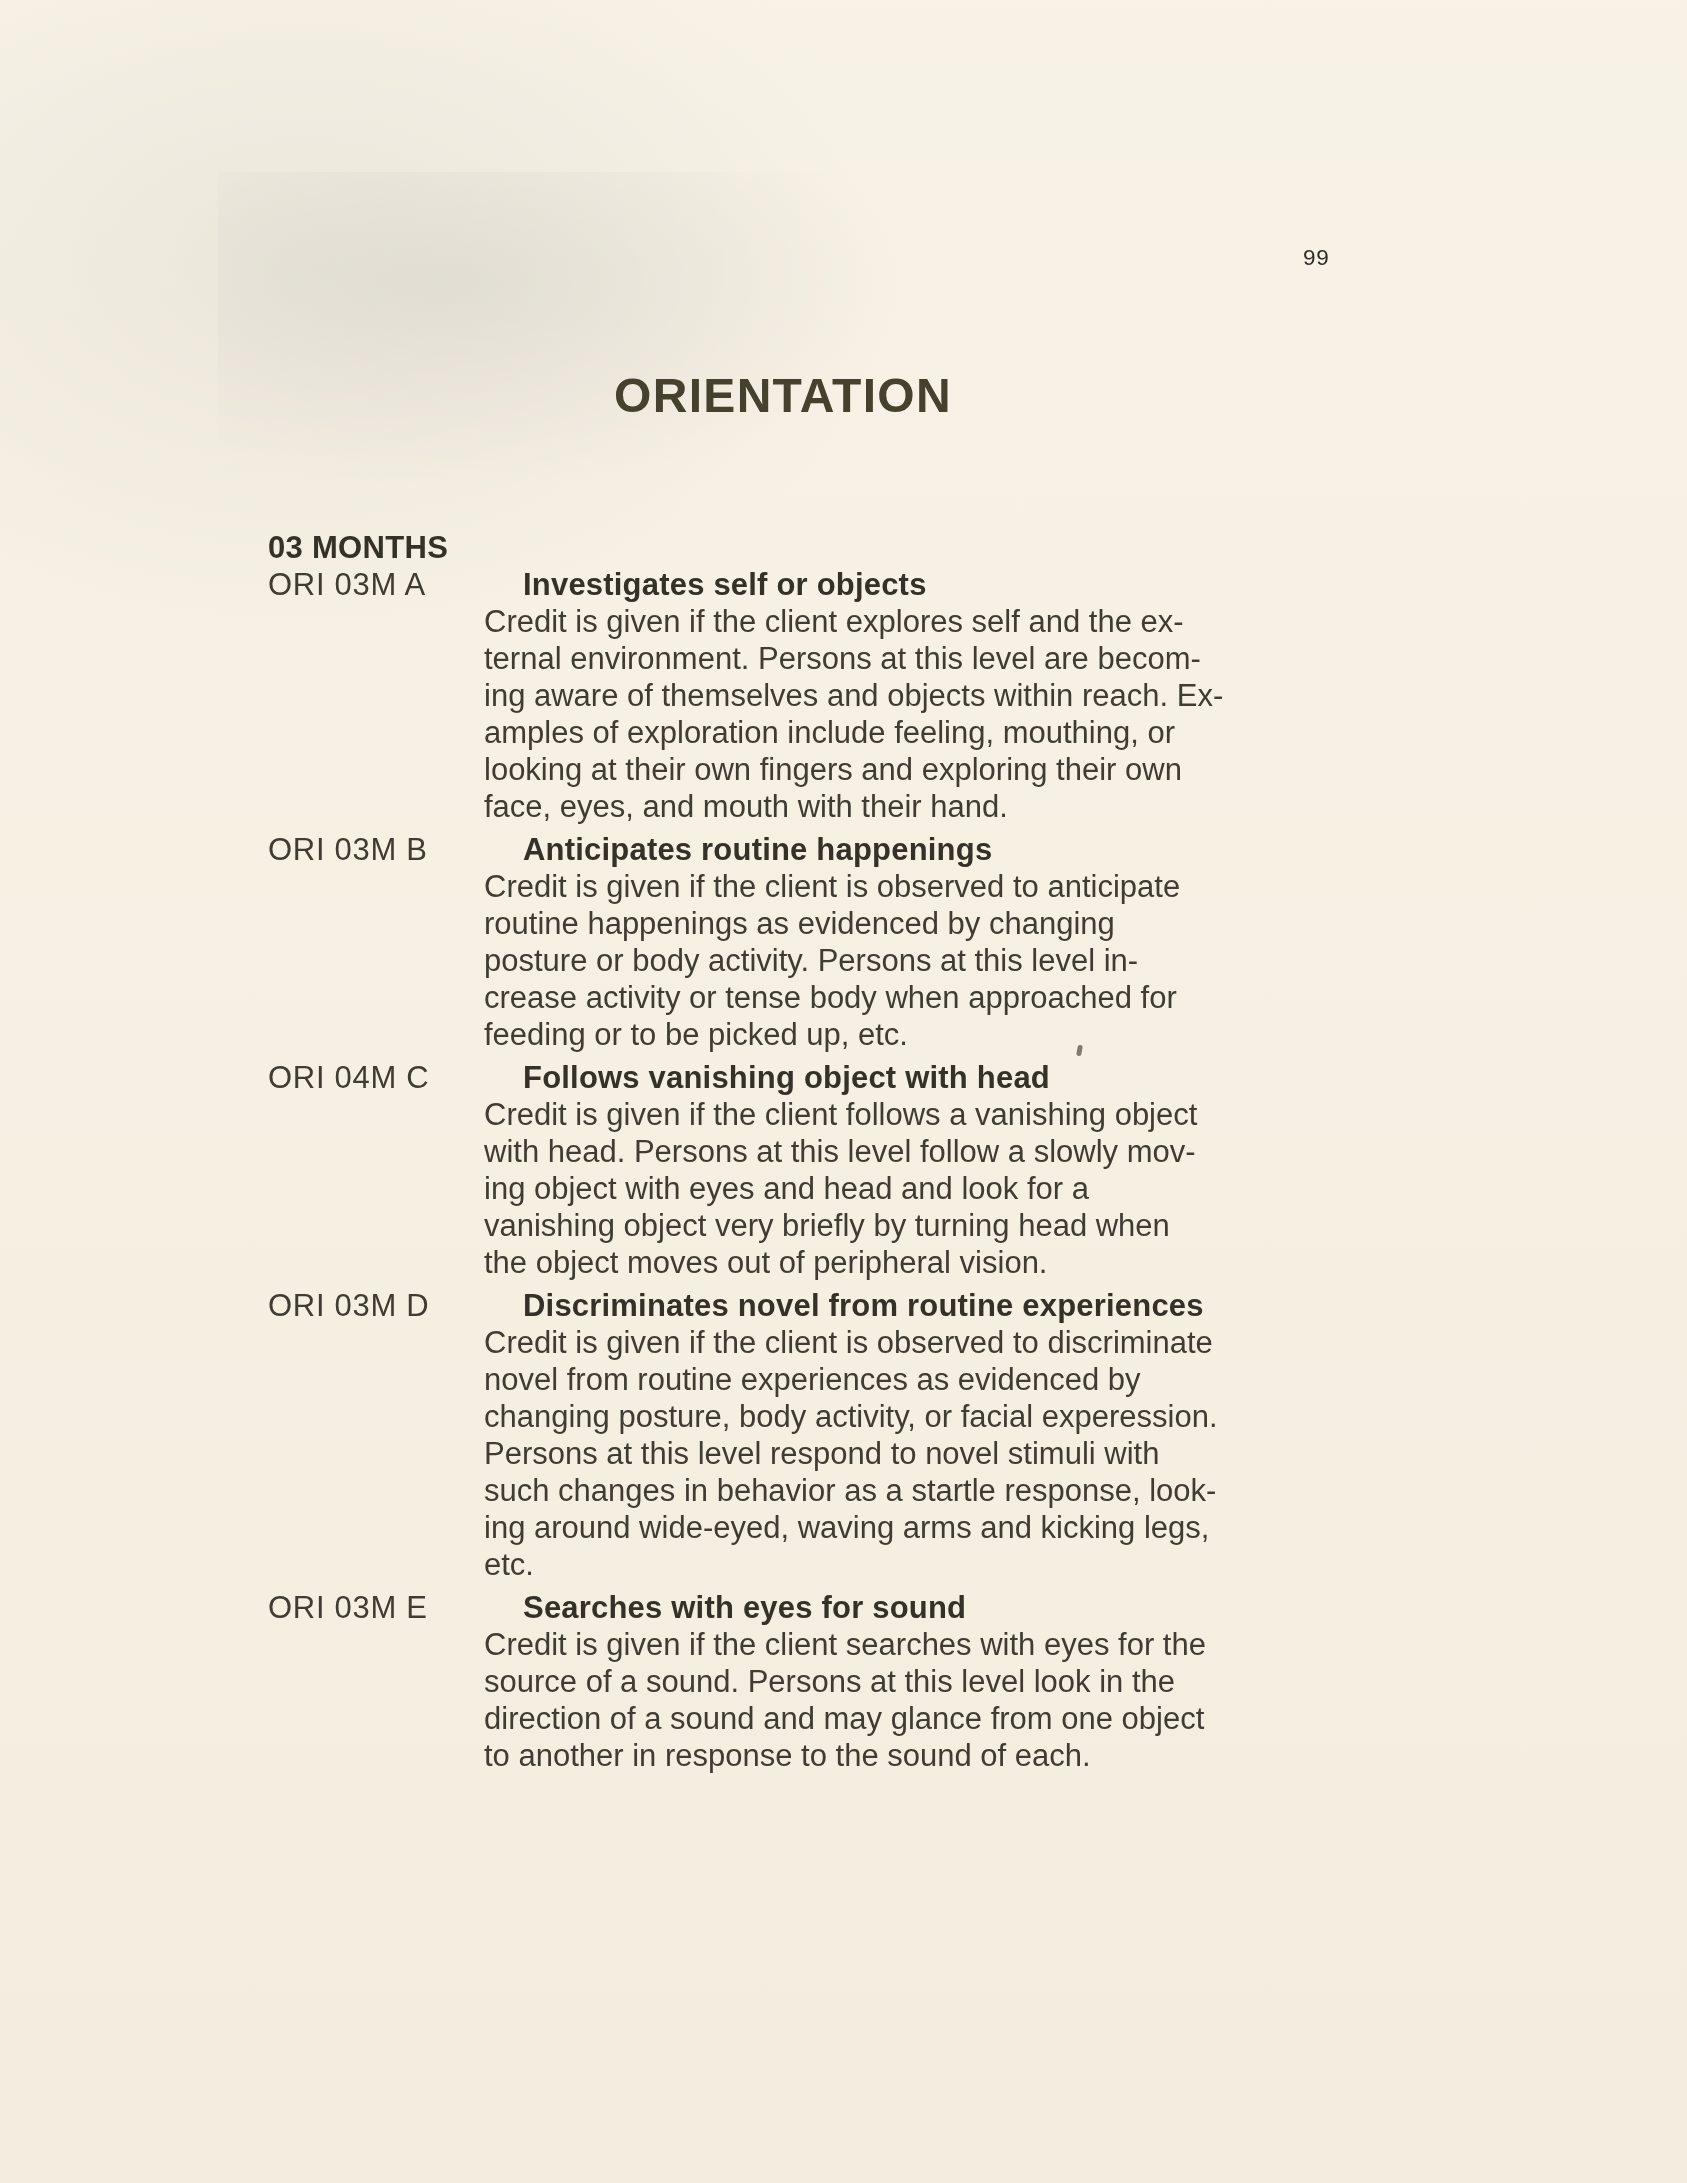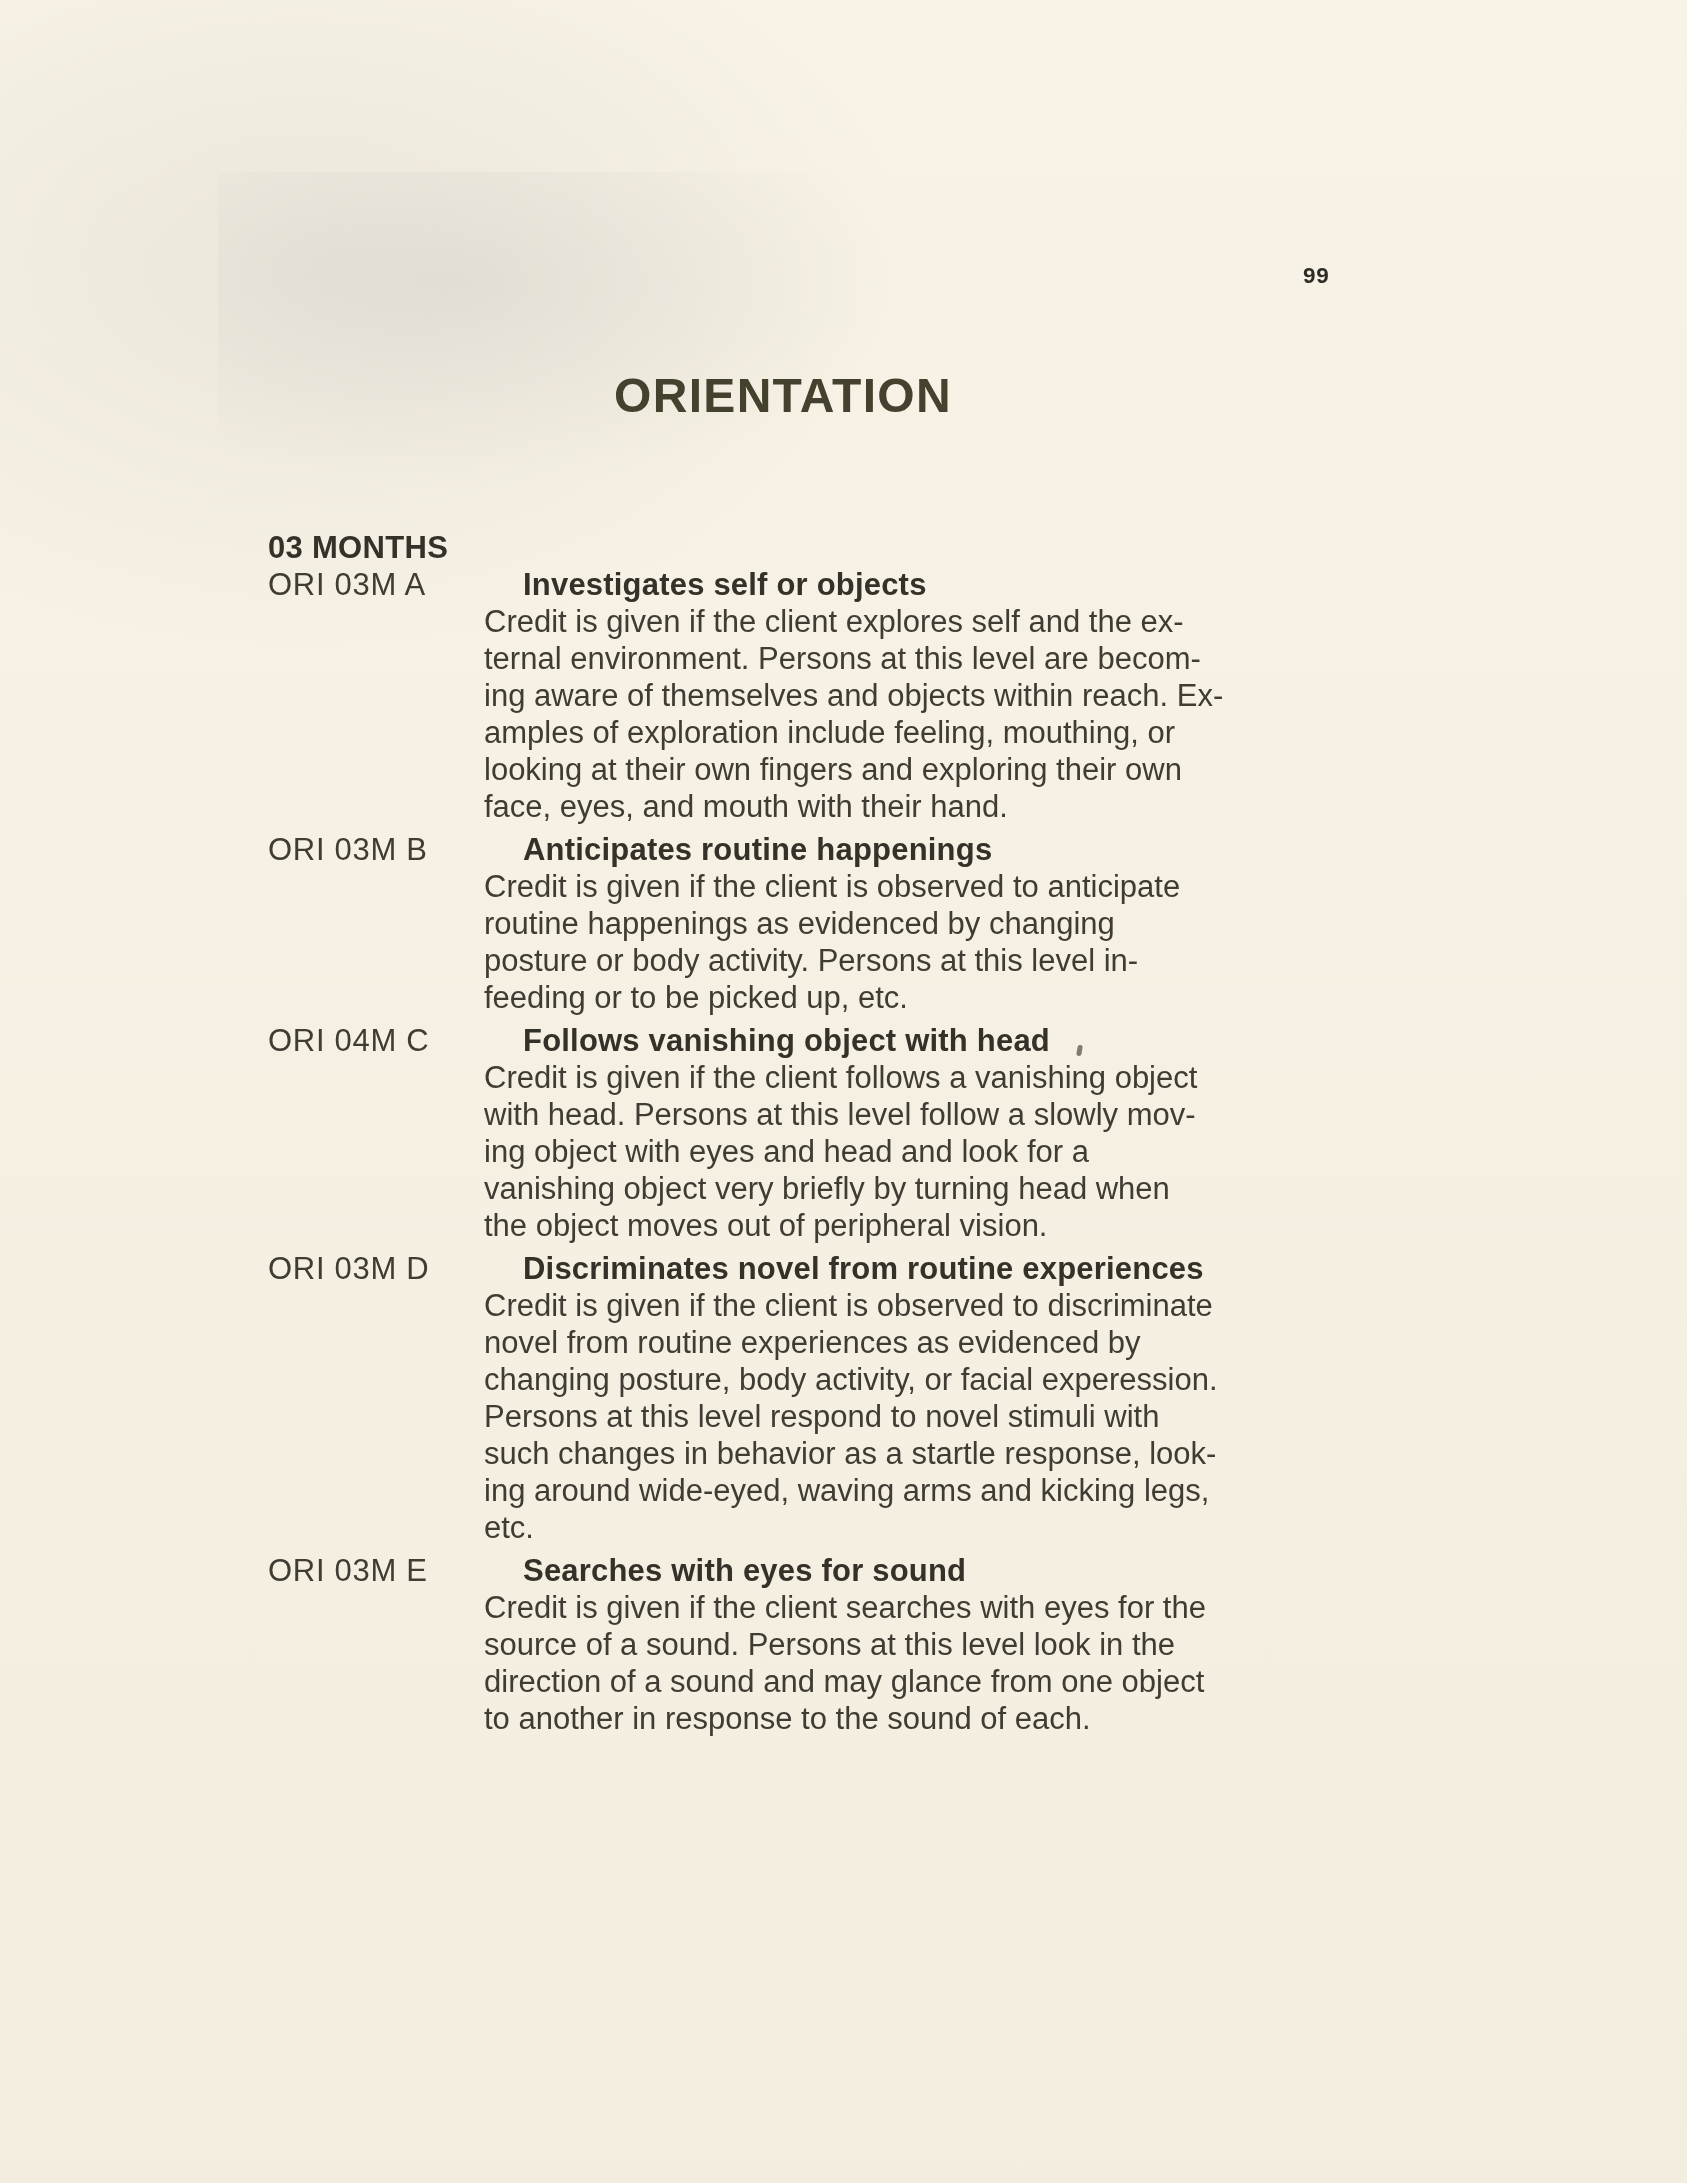--- a/index.html
+++ b/index.html
@@ -22,22 +22,22 @@
       radial-gradient(ellipse 926px 595px at 18% 12%, rgba(186,184,178,0.20), rgba(186,184,178,0) 65%),
       linear-gradient(180deg, rgba(255,255,255,0.12), rgba(0,0,0,0.015)),
       var(--page-background);
   }
   .scan-shade{
     position:absolute;left:218px;top:172px;width:695px;height:318px;
     background:radial-gradient(ellipse at 35% 35%, rgba(182,180,175,0.22), rgba(182,180,175,0) 70%);
     pointer-events:none;
   }
   .page-number{
-    position:absolute;left:1303px;top:263px;
-    font-size:22.5px;font-weight:700;letter-spacing:0.7px;
+    position:absolute;left:1303px;top:245px;
+    font-size:22.5px;font-weight:400;letter-spacing:0.7px;
     color:var(--page-number-text);
   }
   .doc-title{
     position:absolute;left:265px;top:361px;width:1022px;margin:7px;
     text-align:center;
     font-size:48px;font-weight:700;letter-spacing:1.3px;
     color:var(--title-text);
   }
   .content{
     position:absolute;left:268px;top:529px;width:1045px;
@@ -93,20 +93,21 @@
       </div>
     </div>
 
     <div class="entry">
       <div class="entry-code">ORI 03M B</div>
       <div class="entry-main">
         <div class="entry-heading">Anticipates routine happenings</div>
         <div class="line">Credit is given if the client is observed to anticipate</div>
         <div class="line">routine happenings as evidenced by changing</div>
         <div class="line">posture or body activity. Persons at this level in-</div>
+        <div class="line">crease activity or tense body when approached for</div>
         <div class="line">feeding or to be picked up, etc.</div>
       </div>
     </div>
 
     <div class="entry">
       <div class="entry-code">ORI 04M C</div>
       <div class="entry-main">
         <div class="entry-heading">Follows vanishing object with head</div>
         <div class="line">Credit is given if the client follows a vanishing object</div>
         <div class="line">with head. Persons at this level follow a slowly mov-</div>

